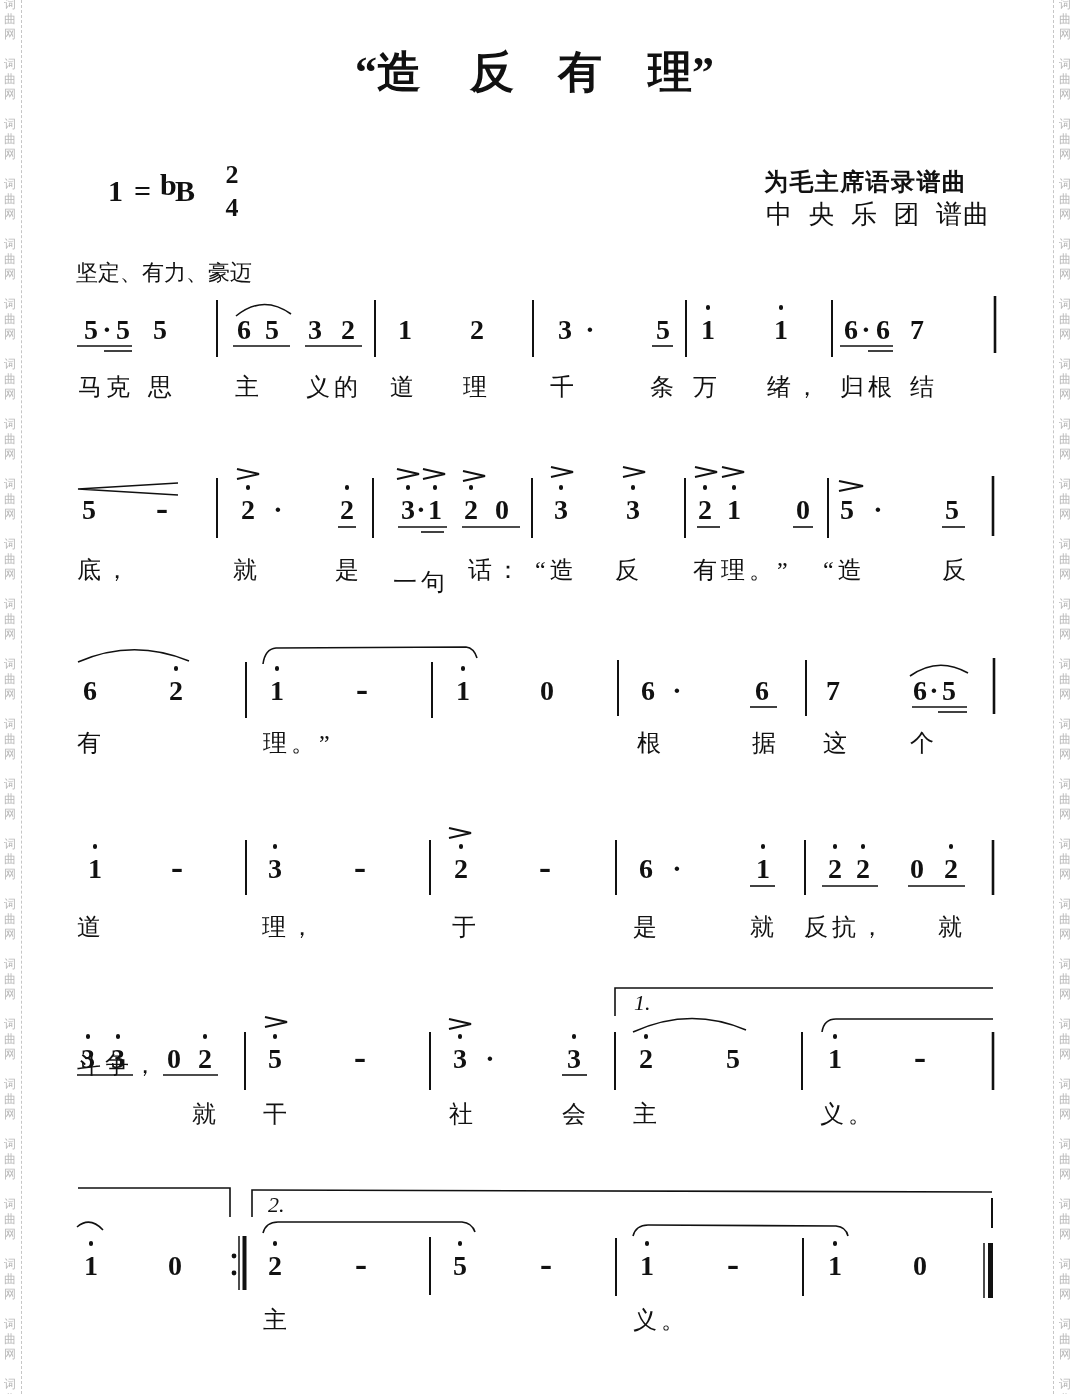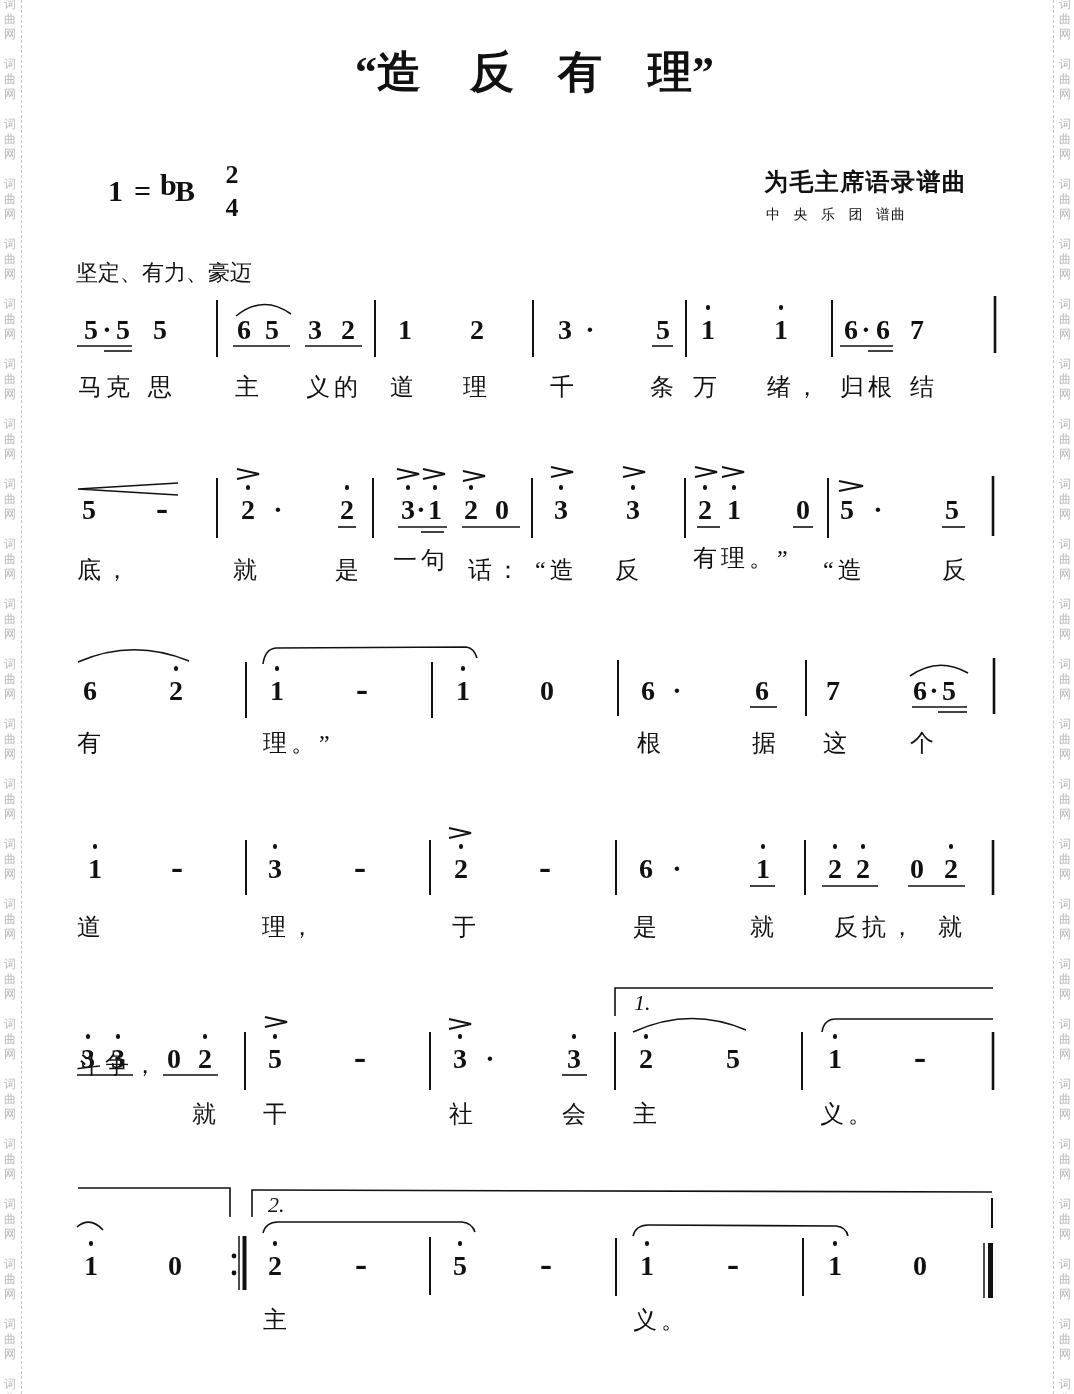--- a/index.html
+++ b/index.html
@@ -8,21 +8,21 @@
   .wm-line { position:absolute; top:0; width:0; height:1394px; border-left:1px dashed #c6c6c6; }
   .wm-col { position:absolute; top:-3px; width:16px; font-family:"DejaVu Sans", sans-serif;
             font-size:12px; color:#b9b9b9; text-align:center; }
   .wm-group { height:45px; margin-bottom:15px; }
   .wm-char { display:block; height:15px; line-height:15px; }
   .tseg { position:absolute; top:51px; font-size:44px; line-height:44px; font-weight:bold; white-space:nowrap; }
   .key { position:absolute; font-size:30px; line-height:30px; font-weight:bold; white-space:nowrap; }
   .tsig { position:absolute; font-size:26px; line-height:26px; font-weight:bold; transform:translateX(-50%); }
   .credit1 { position:absolute; left:764px; top:170px; font-size:24px; line-height:24px; font-weight:bold;
              letter-spacing:1.4px; white-space:nowrap; }
-  .credit2 { position:absolute; left:766px; top:204px; font-size:14px; line-height:22px; letter-spacing:1px;
+  .credit2 { position:absolute; left:766px; top:204px; font-size:26px; line-height:22px; letter-spacing:1px;
              word-spacing:8px; white-space:pre; }
   .tempo { position:absolute; left:76px; top:262px; font-size:22px; line-height:22px; white-space:nowrap; }
   .n { position:absolute; height:28px; font-size:28px; line-height:28px; font-weight:bold;
        transform:translateX(-50%); white-space:nowrap; }
   .n.hi::before { content:""; position:absolute; left:50%; top:-11px; width:4.5px; height:4.5px;
                   margin-left:-2.25px; border-radius:50%; background:#111111; }
   .n.dash { font-family:"DejaVu Sans", sans-serif; font-size:24px; }
   .ly { position:absolute; font-size:24px; line-height:24px; letter-spacing:4px; white-space:nowrap; }
   .volta { position:absolute; font-size:22px; line-height:22px; font-style:italic; }
   svg.marks { position:absolute; left:0; top:0; width:1074px; height:1394px; pointer-events:none; }
@@ -351,25 +351,25 @@
     <span class="n hi" style="left:705px;top:496px">2</span>
     <span class="n hi" style="left:734px;top:496px">1</span>
     <span class="n" style="left:803px;top:496px">0</span>
     <span class="n" style="left:847px;top:496px">5</span>
     <span class="n" style="left:878px;top:496px">·</span>
     <span class="n" style="left:952px;top:496px">5</span>
 
     <span class="ly" style="left:77px;top:558px">底，</span>
     <span class="ly" style="left:233px;top:558px">就</span>
     <span class="ly" style="left:335px;top:558px">是</span>
-    <span class="ly" style="left:393px;top:548px">一句</span>
+    <span class="ly" style="left:393px;top:570px">一句</span>
     <span class="ly" style="left:468px;top:558px">话：</span>
     <span class="ly" style="left:535px;top:558px">“造</span>
     <span class="ly" style="left:615px;top:558px">反</span>
-    <span class="ly" style="left:693px;top:546px">有理。”</span>
+    <span class="ly" style="left:693px;top:558px">有理。”</span>
     <span class="ly" style="left:823px;top:558px">“造</span>
     <span class="ly" style="left:942px;top:558px">反</span>
   </div>
 
   <div>
     <span class="n" style="left:90px;top:677px">6</span>
     <span class="n hi" style="left:176px;top:677px">2</span>
     <span class="n hi" style="left:277px;top:677px">1</span>
     <span class="n dash" style="left:362px;top:677px">–</span>
     <span class="n hi" style="left:463px;top:677px">1</span>
@@ -403,21 +403,21 @@
     <span class="n hi" style="left:835px;top:855px">2</span>
     <span class="n hi" style="left:863px;top:855px">2</span>
     <span class="n" style="left:917px;top:855px">0</span>
     <span class="n hi" style="left:951px;top:855px">2</span>
 
     <span class="ly" style="left:77px;top:915px">道</span>
     <span class="ly" style="left:262px;top:915px">理，</span>
     <span class="ly" style="left:452px;top:915px">于</span>
     <span class="ly" style="left:633px;top:915px">是</span>
     <span class="ly" style="left:750px;top:915px">就</span>
-    <span class="ly" style="left:834px;top:915px">反抗，</span>
+    <span class="ly" style="left:804px;top:915px">反抗，</span>
     <span class="ly" style="left:938px;top:915px">就</span>
   </div>
 
   <div>
     <span class="n hi" style="left:88px;top:1045px">3</span>
     <span class="n hi" style="left:118px;top:1045px">3</span>
     <span class="n" style="left:174px;top:1045px">0</span>
     <span class="n hi" style="left:205px;top:1045px">2</span>
     <span class="n hi" style="left:275px;top:1045px">5</span>
     <span class="n dash" style="left:360px;top:1045px">–</span>

